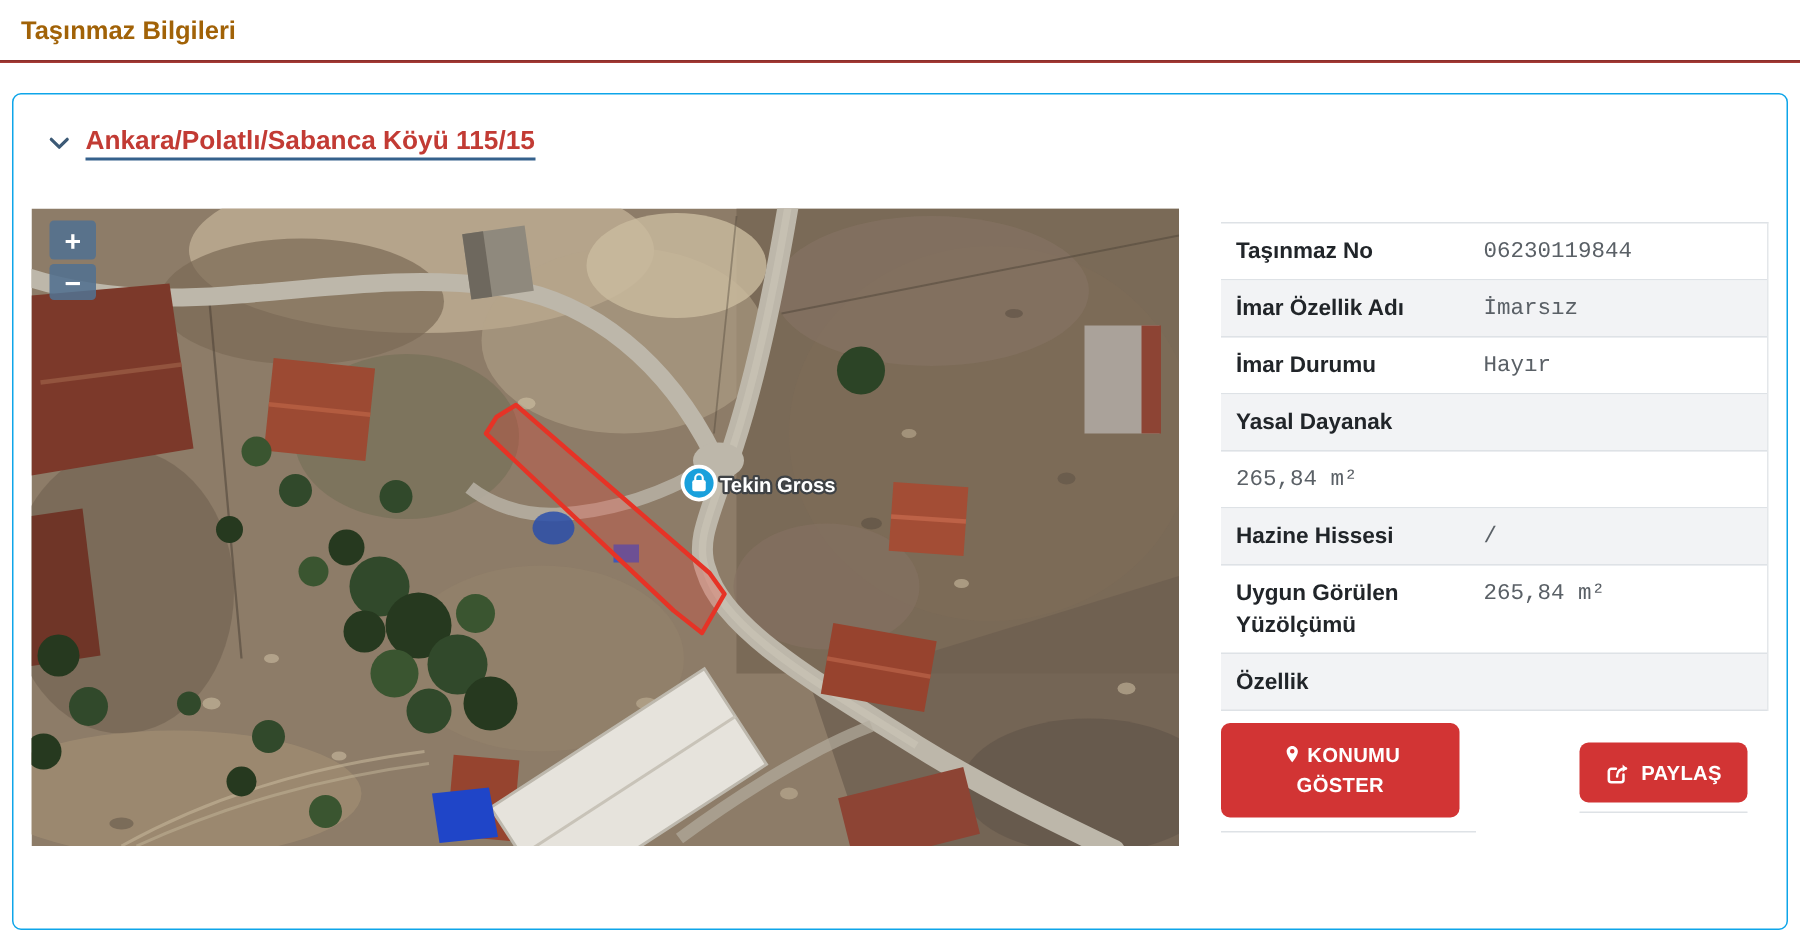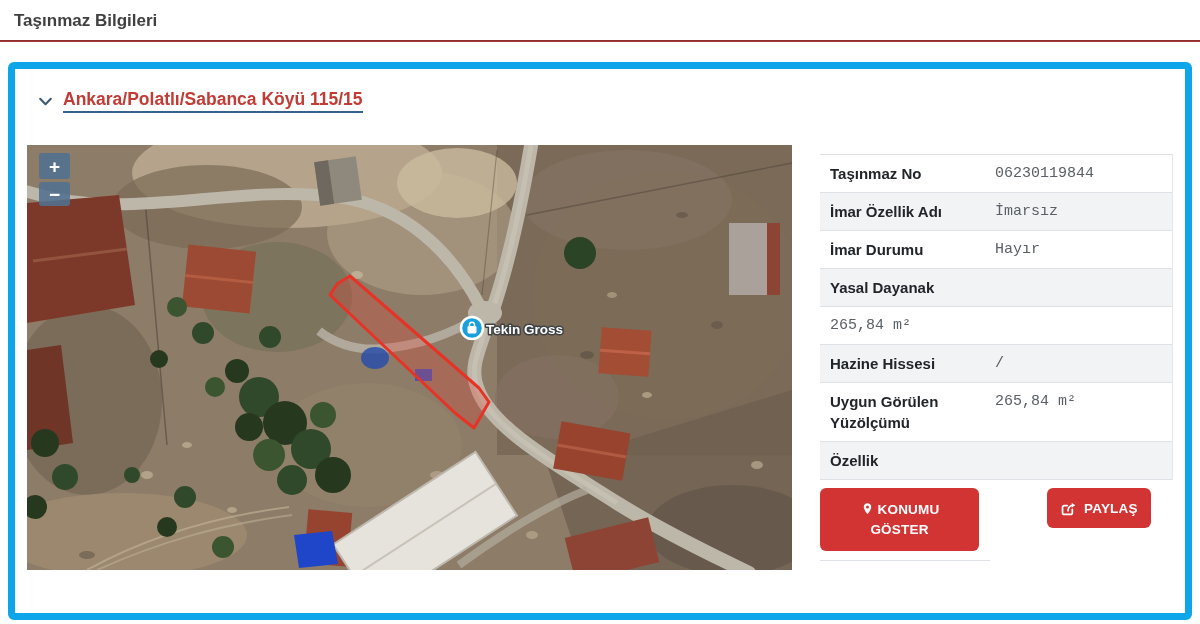--- a/index.html
+++ b/index.html
@@ -1,26 +1,26 @@
 <!DOCTYPE html>
 <html><head>
 <meta charset="utf-8">
 <style>
   * { box-sizing: border-box; }
   html,body { margin:0; padding:0; }
   body {
     width:1200px; height:624px; position:relative; overflow:hidden;
     background:#ffffff; font-family:"Liberation Sans", sans-serif;
   }
-  .page-title { color:#404040; font-size:17px; font-weight:bold; padding:11px 14px 9px; }
+  .page-title { color:#a16207; font-size:17px; font-weight:bold; padding:11px 14px 9px; }
   .title-rule { height:2px; background:#a63b37; border-top:1px solid #8c2f2b; }
 
   .card {
     position:absolute; left:8px; top:62px; width:1184px; height:558px;
-    border:7px solid #0ea5e9; border-radius:6px; background:#fff;
+    border:1px solid #0ea5e9; border-radius:6px; background:#fff;
   }
   .card-header { display:flex; align-items:center; gap:9px; padding:20px 20px 12px 22px; }
   .chev { display:inline-flex; cursor:pointer; }
   .loc-link {
     color:#c23b34; font-weight:bold; font-size:17.5px; cursor:pointer;
     border-bottom:2px solid #35618c; padding-bottom:1px; text-decoration:none;
   }
   .content { display:flex; padding:0 12px; }
   .map-wrap { width:765px; height:425px; flex:none; margin-top:20px; position:relative; cursor:grab; }
   .map-wrap svg { display:block; width:765px; height:425px; }
@@ -32,21 +32,21 @@
   .prop-label { width:165px; flex:none; font-weight:bold; color:#212529; font-size:15px; line-height:21px; }
   .prop-value { flex:1; color:#5a6066; font-size:15px; line-height:21px;font-family:Liberation Mono, monospace; }
 
   .btn-row { display:flex; justify-content:space-between; margin-top:8px; padding-right:14px; }
   .btn { background:#d23434; color:#fff; border:none; border-radius:6px; font-weight:bold;
          font-family:inherit; cursor:pointer; letter-spacing:.2px; }
   .btn-cell-left { width:170px; }
   .btn-konumu { width:159px; height:63px; font-size:13.5px; line-height:20px; text-align:center; padding:0 34px; }
   .btn-konumu svg { vertical-align:-3px; margin-right:3px; }
   .cell-rule { height:1px; background:#dee2e6; margin-top:9px; }
-  .btn-cell-right { width:112px; display:flex; flex-direction:row; align-items:stretch; }
+  .btn-cell-right { width:112px; display:flex; flex-direction:column; align-items:stretch;justify-content:center; }
   .btn-paylas { height:40px; padding:0 13px; font-size:13.5px; display:flex; align-items:center;
                 justify-content:center; gap:7px; }
   .btn-cell-right .cell-rule { margin-top:6px; }
 </style>
 </head>
 <body>
 
 <div class="page-title">Taşınmaz Bilgileri</div>
 <div class="title-rule"></div>
 

